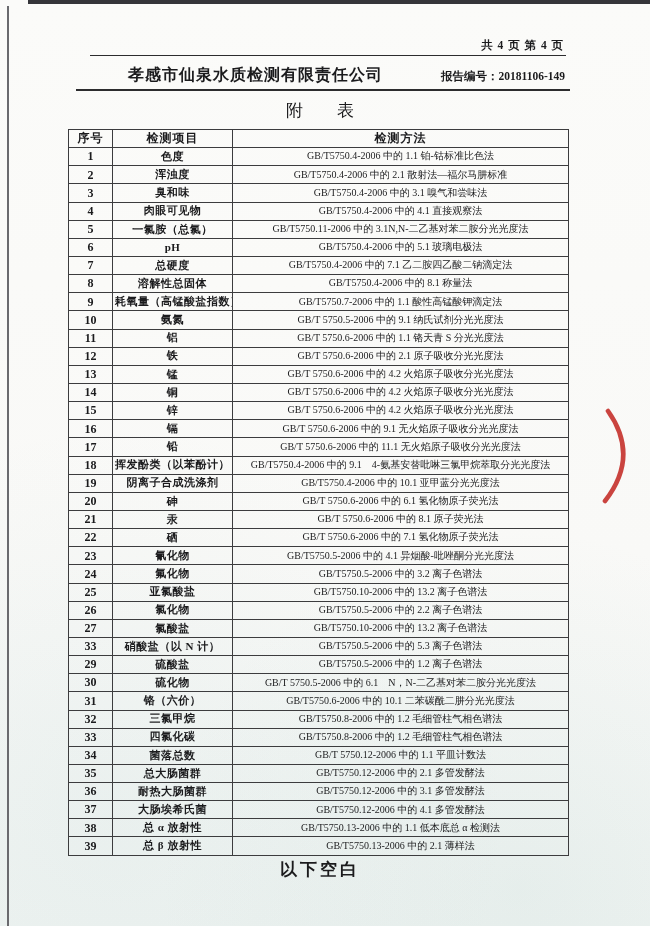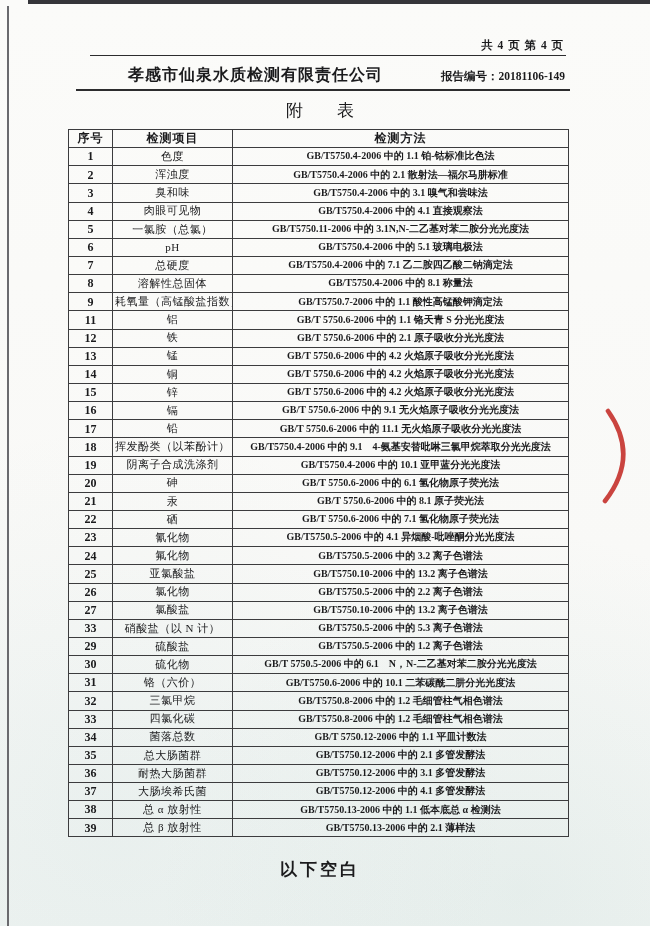--- a/index.html
+++ b/index.html
@@ -34,22 +34,22 @@
   table.methods th,table.methods td{
     border:1px solid #3c3c3e;height:17.15px;padding:0 2px;
     text-align:center;vertical-align:middle;
     white-space:nowrap;overflow:hidden;line-height:1.05;}
   table.methods{border:1.5px solid #333;}
   col.c-no{width:44px;}
   col.c-item{width:120px;}
   col.c-method{width:336px;}
   th{font-size:12px;font-weight:700;letter-spacing:1px;}
   td.col-no{font-size:12px;font-weight:600;}
-  td.col-item{font-size:11px;font-weight:400;letter-spacing:0.5px;}
-  td.col-method{font-size:10px;font-weight:700;}
+  td.col-item{font-size:11px;font-weight:700;letter-spacing:0.5px;}
+  td.col-method{font-size:10px;font-weight:400;}
   
   .footer-note{position:absolute;top:858px;left:0;width:640px;text-align:center;
     font-size:17px;font-weight:700;letter-spacing:3px;}
   
   .stamp{position:absolute;left:598px;top:408px;width:36px;height:96px;}
 </style>
 </head>
 <body>
 
 <div class="paper">
@@ -119,20 +119,25 @@
           <td class="col-no">8</td>
           <td class="col-item">溶解性总固体</td>
           <td class="col-method">GB/T5750.4-2006 中的 8.1 称量法</td>
         </tr>
         <tr>
           <td class="col-no">9</td>
           <td class="col-item">耗氧量（高锰酸盐指数）</td>
           <td class="col-method">GB/T5750.7-2006 中的 1.1 酸性高锰酸钾滴定法</td>
         </tr>
         <tr>
+          <td class="col-no">10</td>
+          <td class="col-item">氨氮</td>
+          <td class="col-method">GB/T 5750.5-2006 中的 9.1 纳氏试剂分光光度法</td>
+        </tr>
+        <tr>
           <td class="col-no">11</td>
           <td class="col-item">铝</td>
           <td class="col-method">GB/T 5750.6-2006 中的 1.1 铬天青 S 分光光度法</td>
         </tr>
         <tr>
           <td class="col-no">12</td>
           <td class="col-item">铁</td>
           <td class="col-method">GB/T 5750.6-2006 中的 2.1 原子吸收分光光度法</td>
         </tr>
         <tr>

